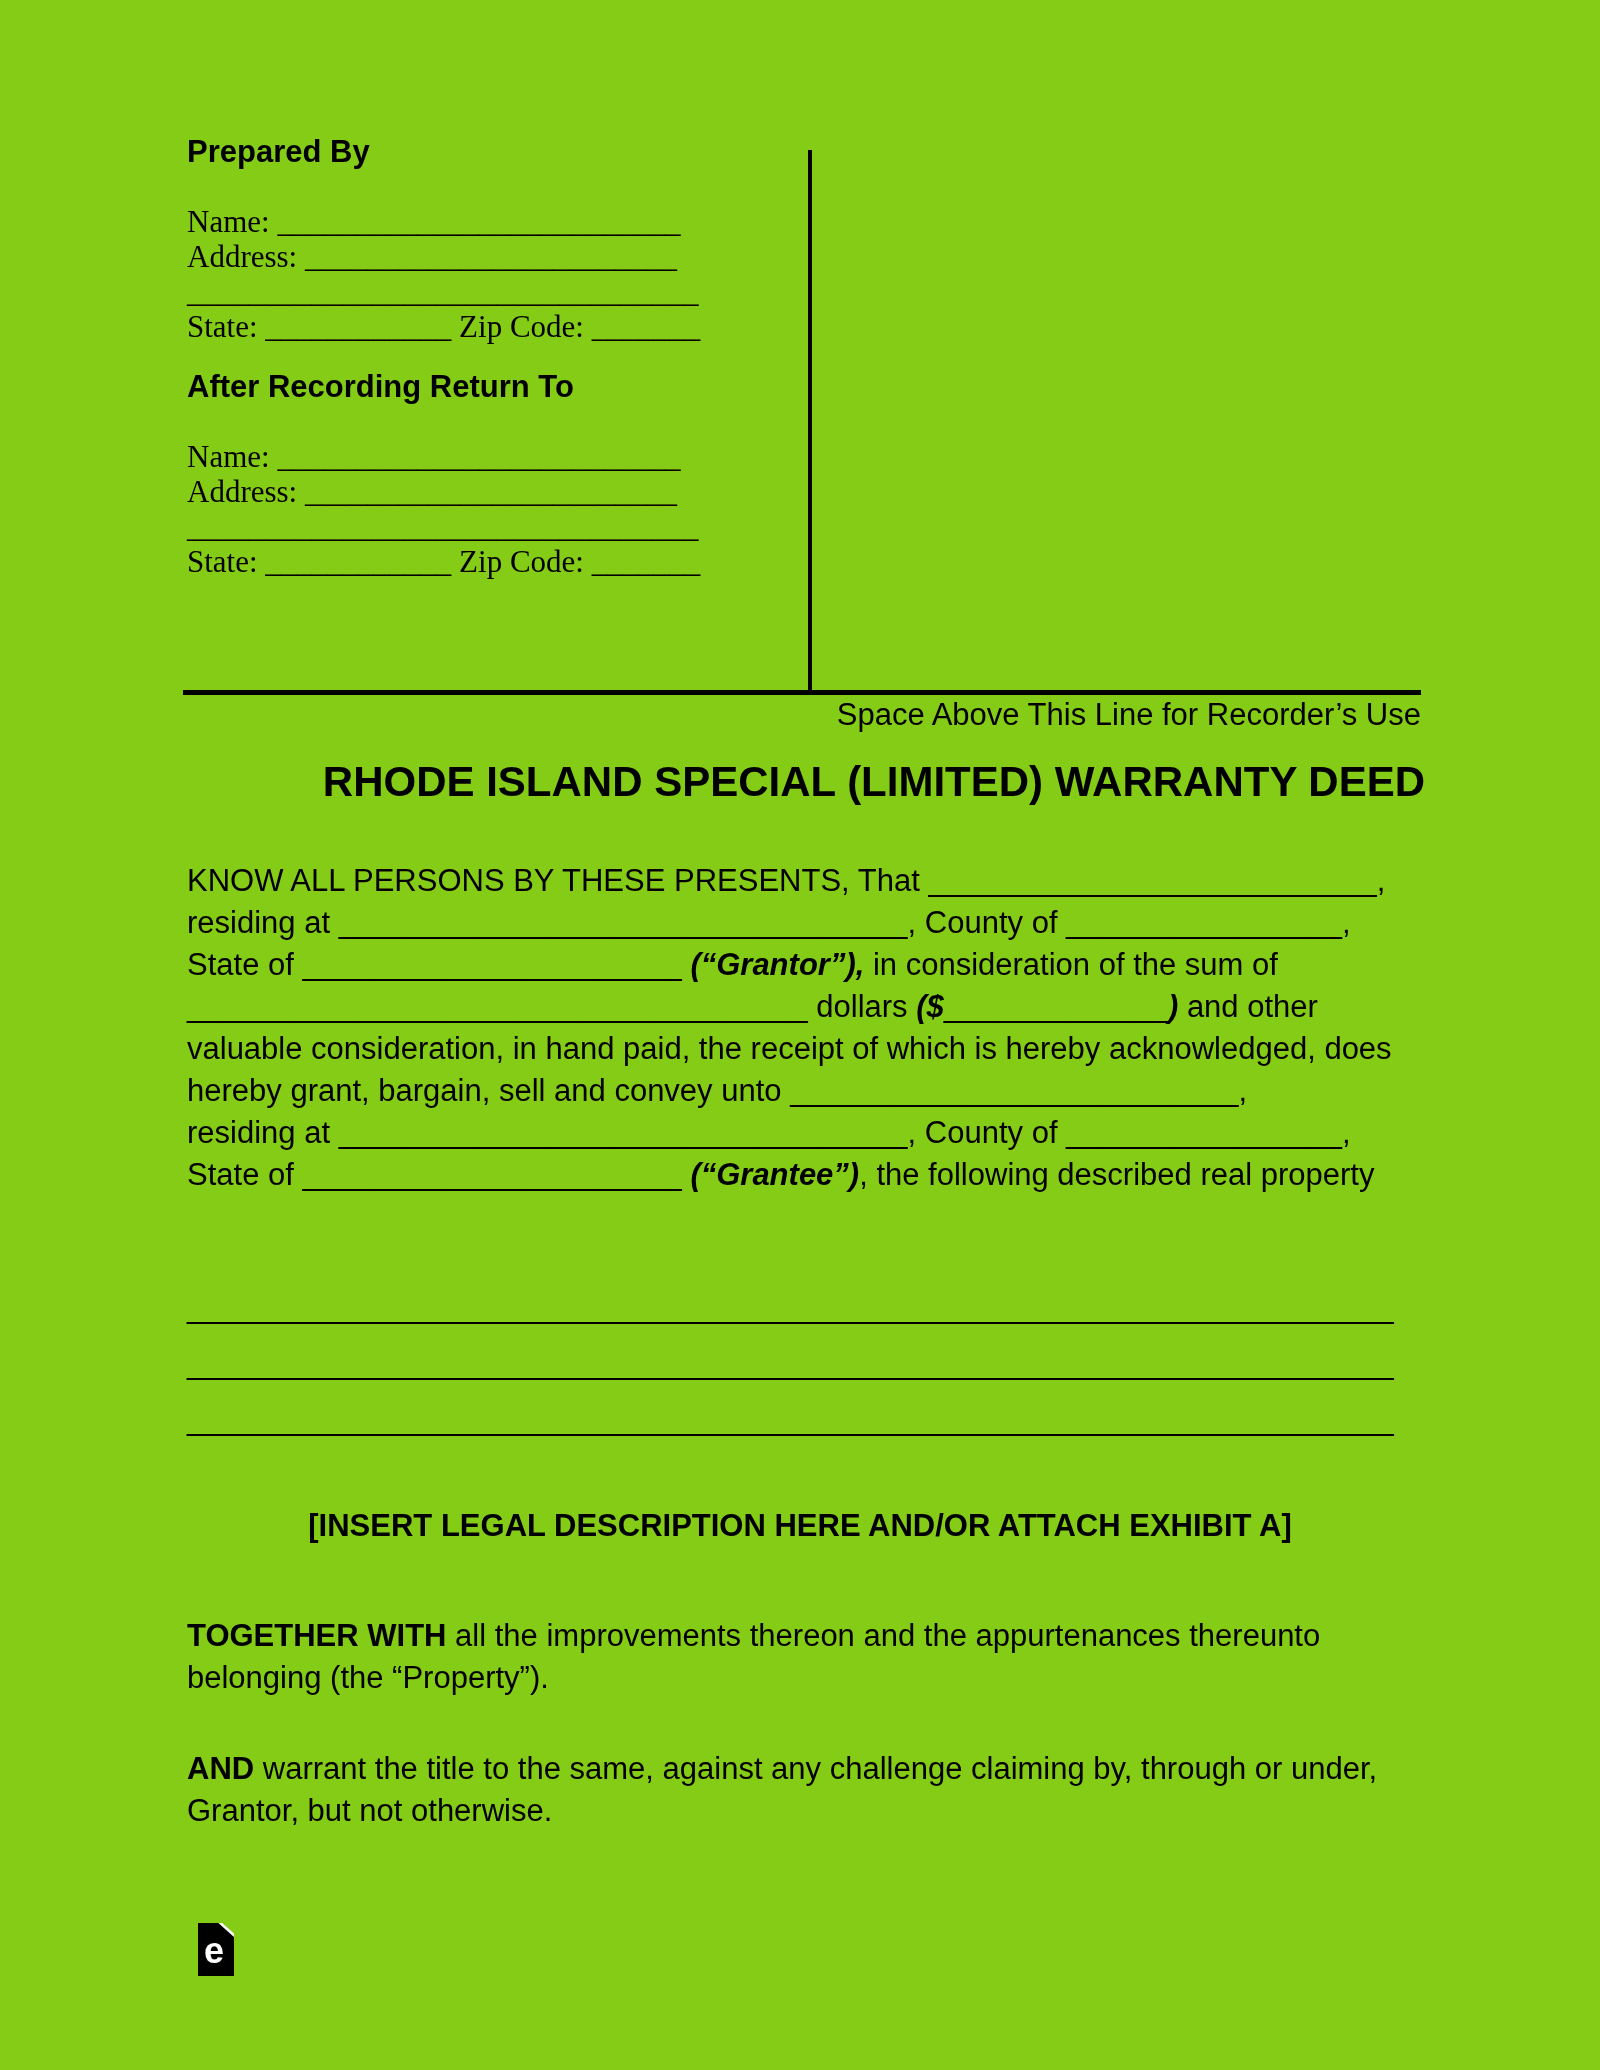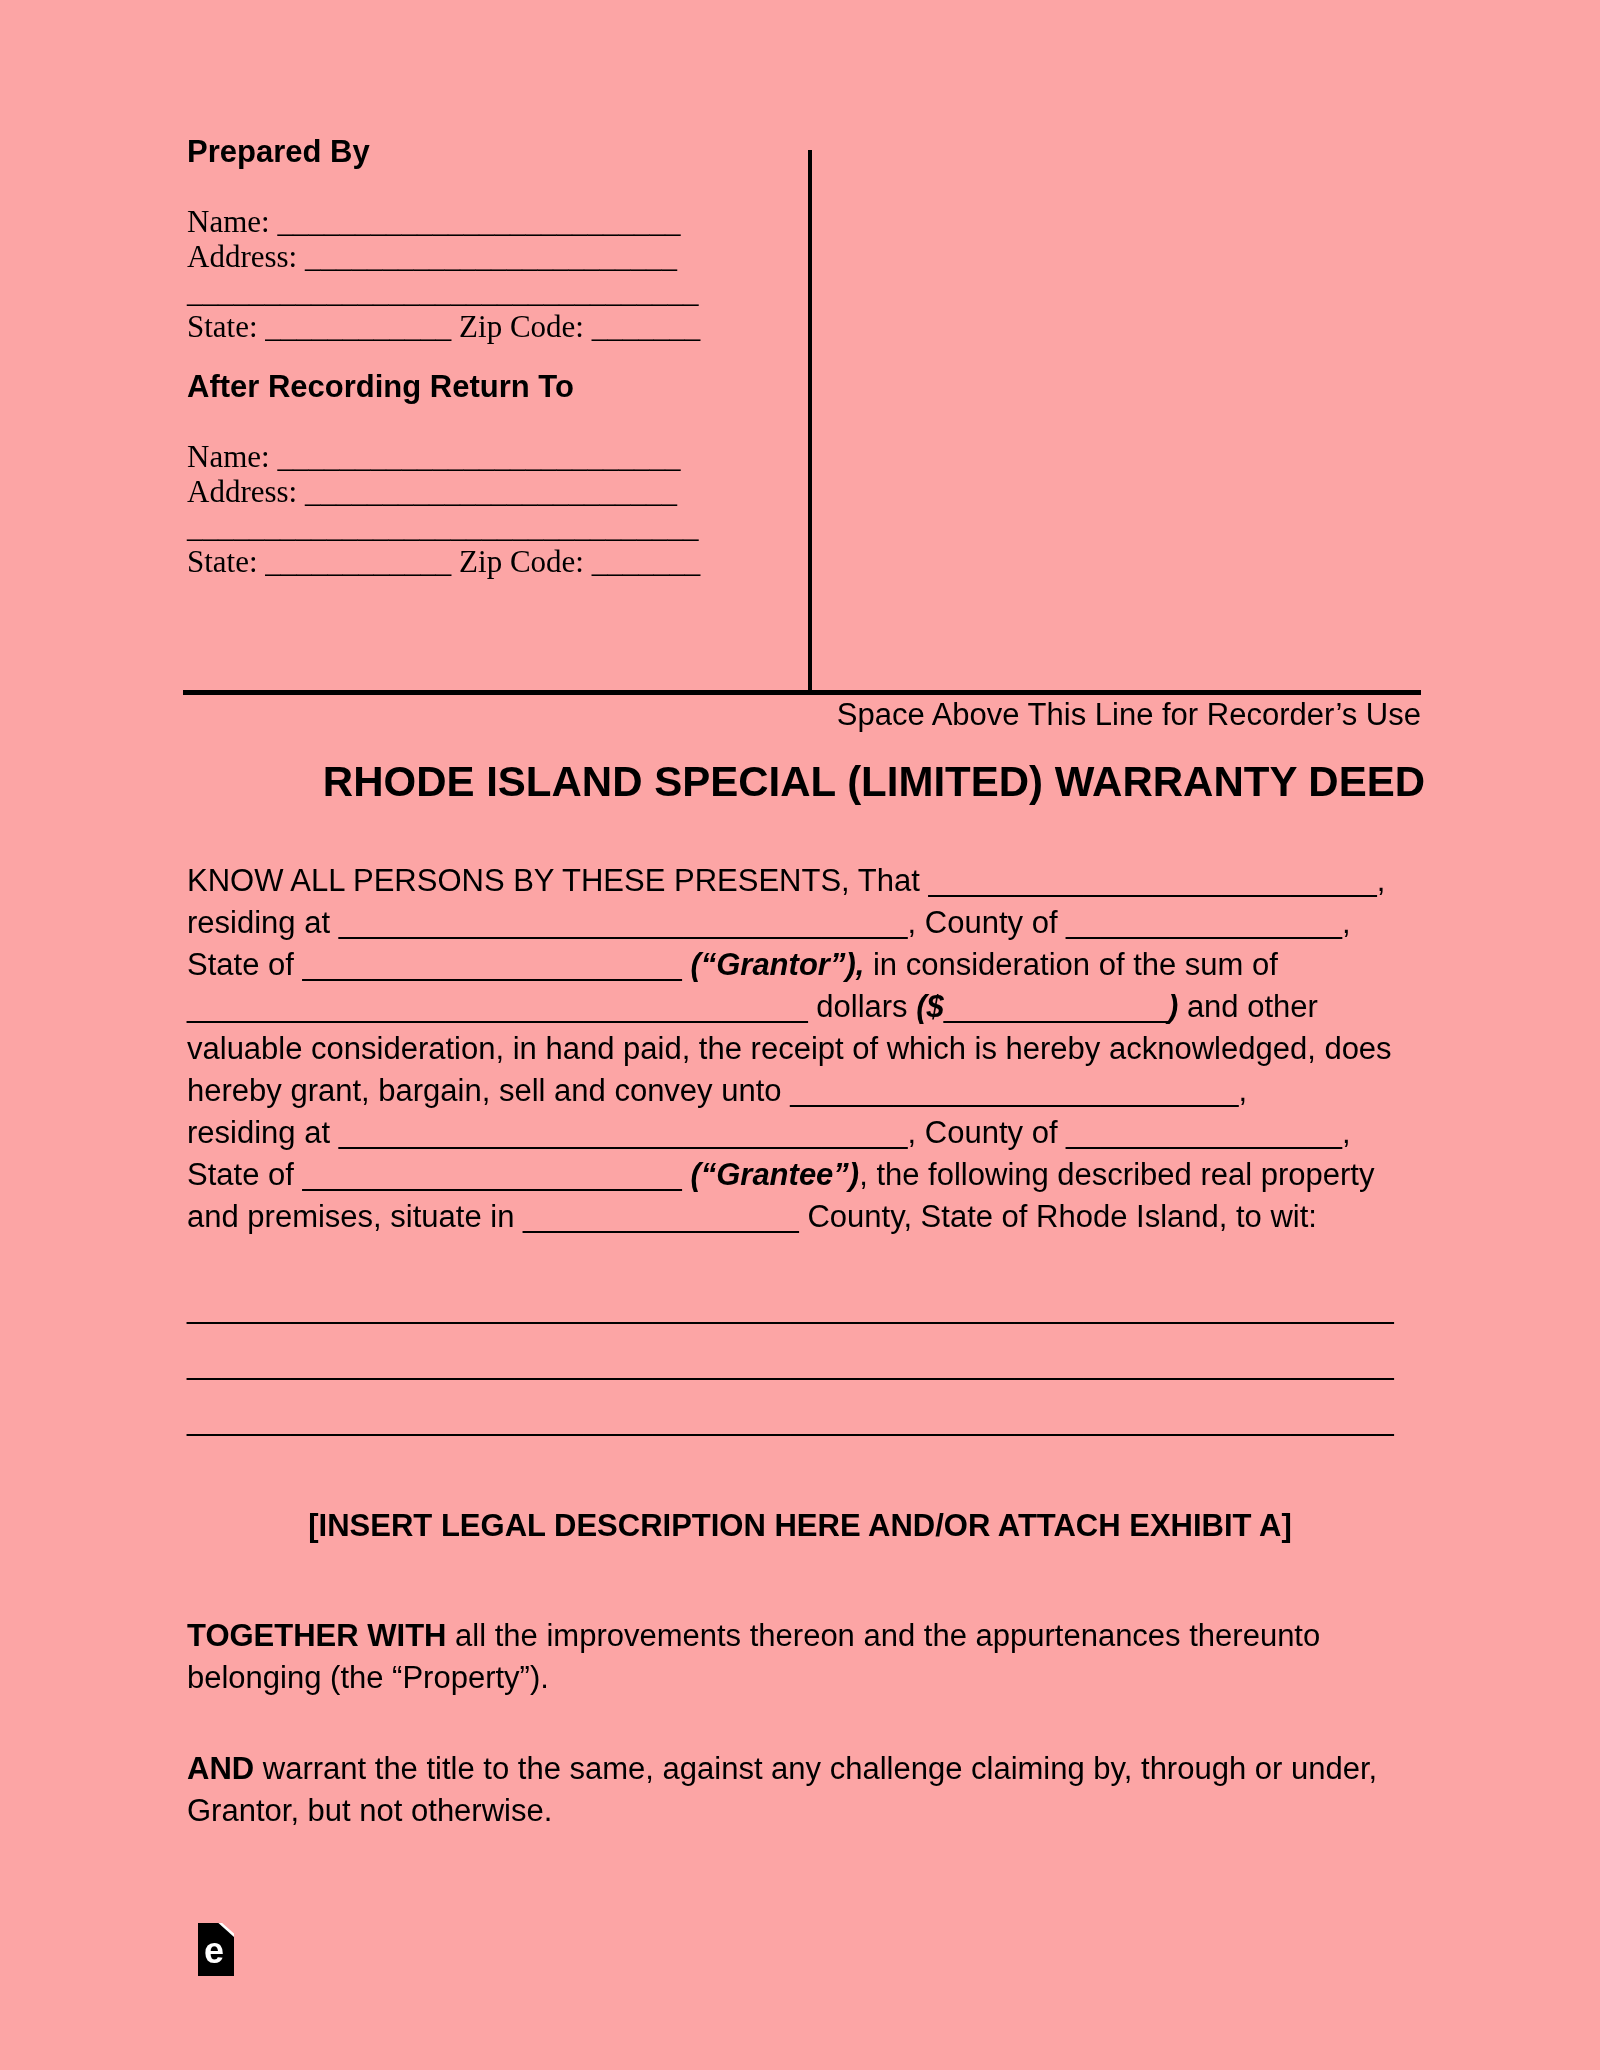--- a/index.html
+++ b/index.html
@@ -1,17 +1,17 @@
 <!DOCTYPE html>
 <html><head>
 <meta charset="utf-8">
 <style>
   html,body{margin:0;padding:0;background:#ffffff;}
   .page{
-    position:relative;width:1600px;height:2070px;background:#fca5a5;color:#000;
+    position:relative;width:1600px;height:2070px;background:#84cc16;color:#000;
     font-family:"Liberation Sans","DejaVu Sans",sans-serif;overflow:hidden;
   }
   .abs{position:absolute;}
   .form-line{font-size:31px;line-height:35px;white-space:pre;font-family:Liberation Serif, serif;}
   .blk-heading{font-weight:bold;font-size:31px;line-height:35px;margin-bottom:35px;}
   .vline{left:808px;top:150px;width:4px;height:541px;background:#000;}
   .hrule{left:183px;top:690px;width:1238px;height:5px;background:#000;}
   .recorder-note{left:183px;top:699px;width:1238px;text-align:right;font-size:31px;line-height:32px;}
   .doc-title{left:175px;top:758px;width:1250px;text-align:right;font-size:42px;line-height:48px;font-weight:bold;}
   .deed{left:187px;top:860px;width:1260px;}
@@ -60,21 +60,20 @@
 
   <div class="abs deed">
       <div class="deed-line"><span>KNOW ALL PERSONS BY THESE PRESENTS, That __________________________,</span></div>
       <div class="deed-line"><span>residing at _________________________________, County of ________________,</span></div>
       <div class="deed-line"><span>State of ______________________ </span><span class="bi">(“Grantor”),</span><span> in consideration of the sum of</span></div>
       <div class="deed-line"><span>____________________________________ dollars </span><span class="bi">($</span><span>_____________</span><span class="bi">)</span><span> and other</span></div>
       <div class="deed-line"><span>valuable consideration, in hand paid, the receipt of which is hereby acknowledged, does</span></div>
       <div class="deed-line"><span>hereby grant, bargain, sell and convey unto __________________________,</span></div>
       <div class="deed-line"><span>residing at _________________________________, County of ________________,</span></div>
       <div class="deed-line"><span>State of ______________________ </span><span class="bi">(“Grantee”)</span><span>, the following described real property</span></div>
-      <div class="deed-line"><span>and premises, situate in ________________ County, State of Rhode Island, to wit:</span></div>
     </div>
 
   <div class="abs legal">
       <div class="legal-line">______________________________________________________________________</div>
       <div class="legal-line">______________________________________________________________________</div>
       <div class="legal-line">______________________________________________________________________</div>
     </div>
 
   <div class="abs legal-ph">[INSERT LEGAL DESCRIPTION HERE AND/OR ATTACH EXHIBIT A]</div>
 

